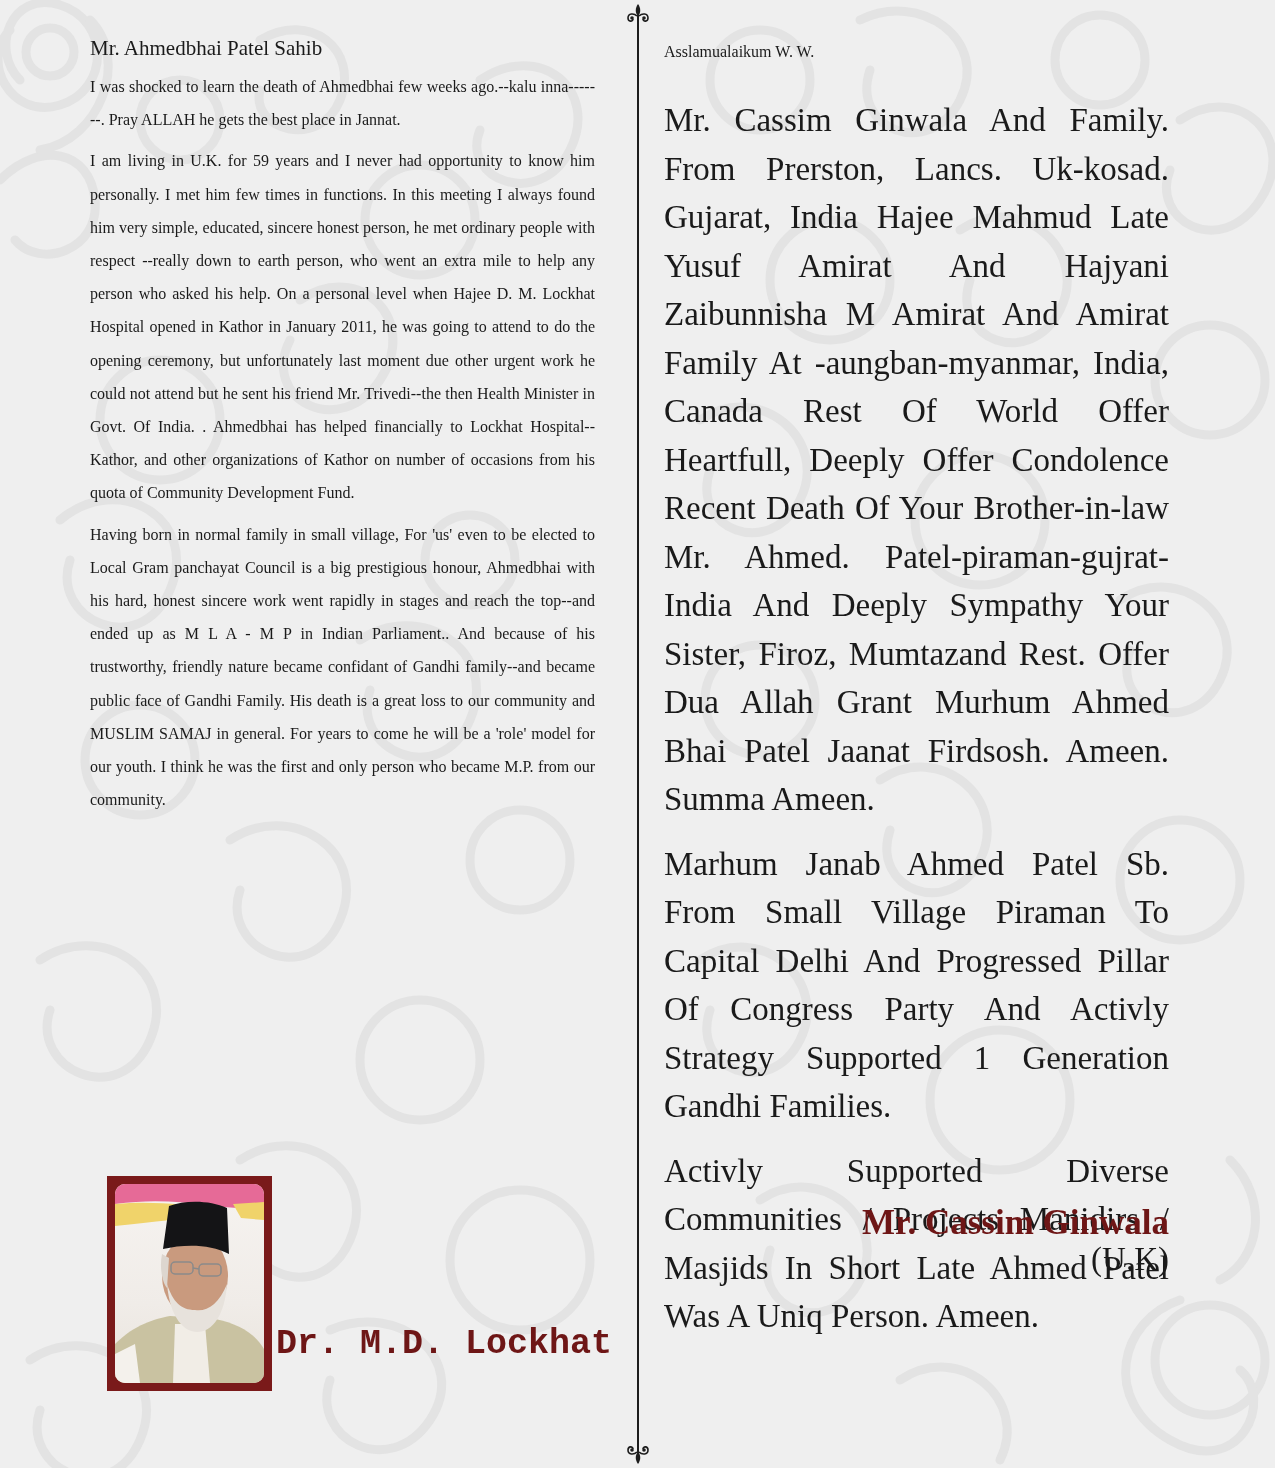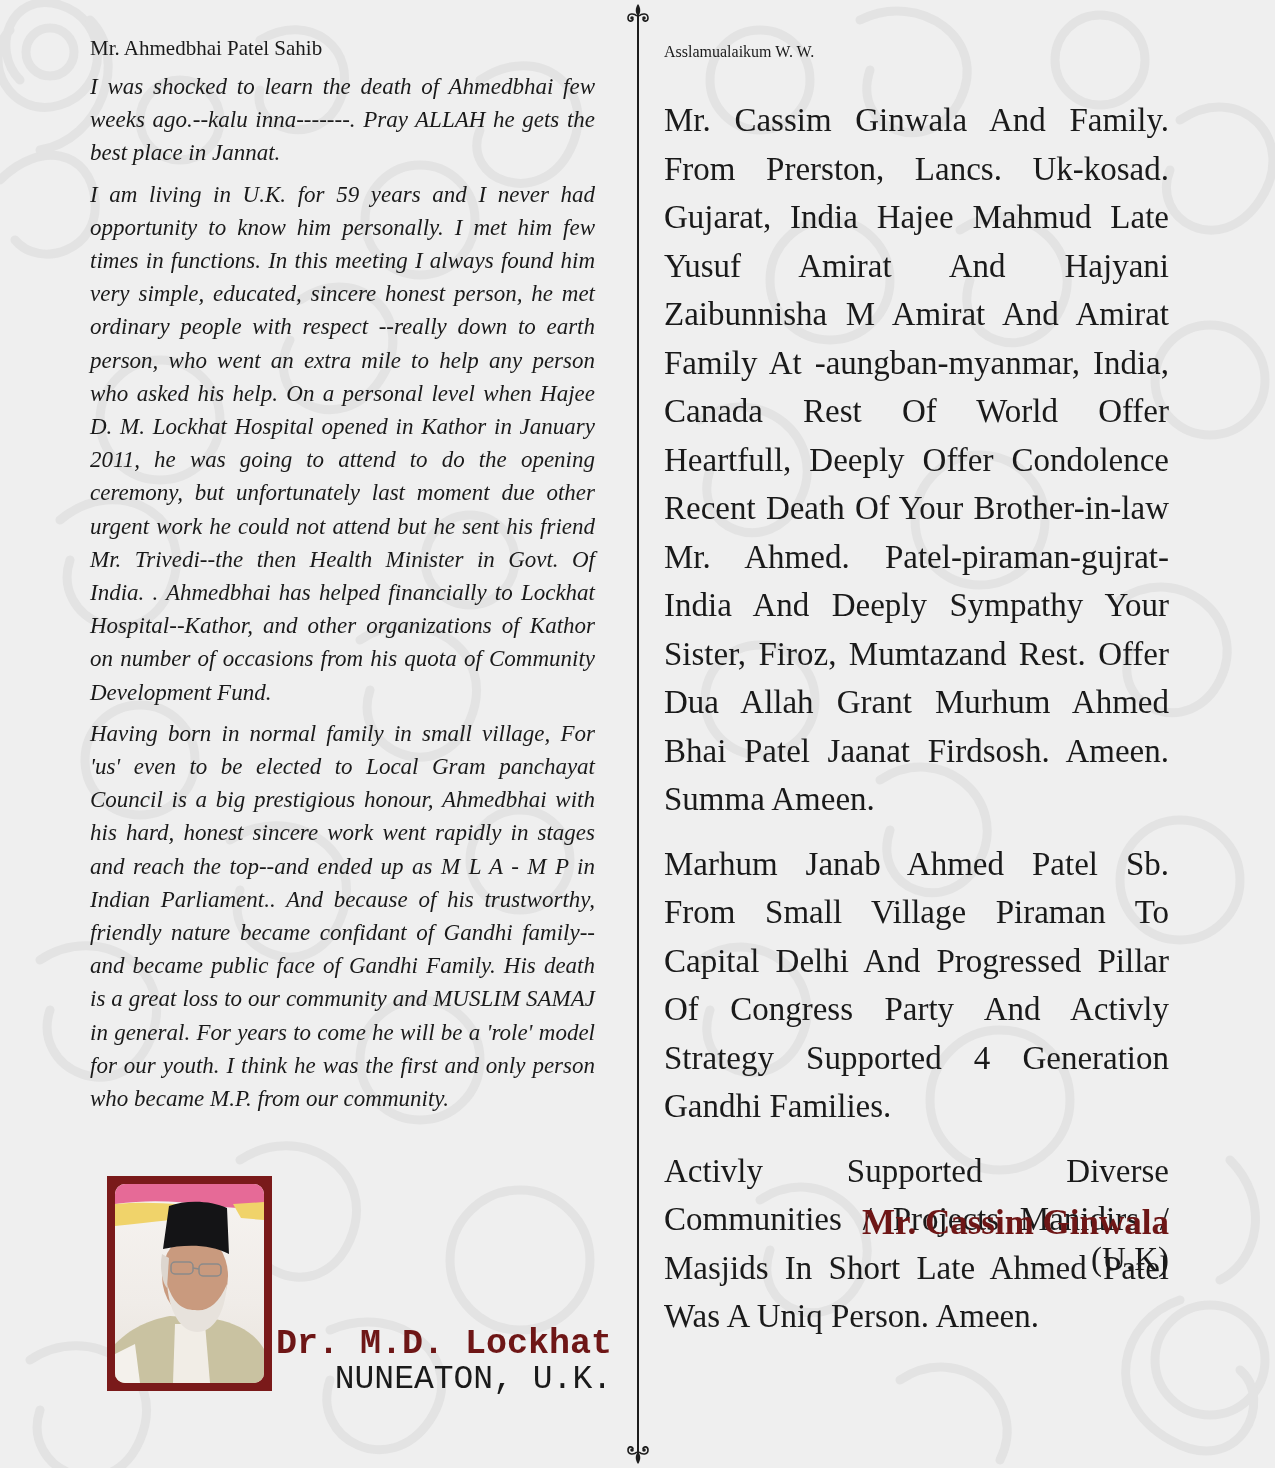--- a/index.html
+++ b/index.html
@@ -17,21 +17,21 @@
   .divider .line { position: absolute; left: 0; top: 22px; width: 2px; height: 1420px; background: #1c1c1c; }
   .finial { position: absolute; left: -13px; width: 28px; height: 30px; }
   .finial.top { top: 4px; }
   .finial.bottom { top: 1434px; }
 
   .col { position: absolute; z-index: 3; }
   .left { left: 90px; top: 34px; width: 505px; }
   .right { left: 664px; top: 34px; width: 505px; }
 
   .salutation-left { font-size: 21px; line-height: 28px; margin: 0 0 8px 0; }
-  .left p.body { font-size: 23px; line-height: 33.2px; text-align: justify; margin: 0 0 8px 0; font-style: italic; }
+  .left p.body { font-size: 16px; line-height: 33.2px; text-align: justify; margin: 0 0 8px 0; }
 
   .right .greet { font-size: 16px; line-height: 36px; margin: 0 0 26px 0; }
   .right p.body { font-size: 33px; line-height: 48.5px; text-align: justify; margin: 0 0 16px 0; }
 
   .photo-frame {
     position: absolute; left: 107px; top: 1176px; width: 165px; height: 215px;
     background: #7a1a1a; z-index: 3; box-sizing: border-box; padding: 8px;
   }
   .photo {
     width: 149px; height: 199px; border-radius: 10px; overflow: hidden; position: relative;
@@ -145,26 +145,25 @@
       <rect x="84" y="80" width="22" height="12" rx="4" fill="none" stroke="#8a8a8a" stroke-width="1.5"></rect>
       <line x1="78" y1="84" x2="84" y2="85" stroke="#8a8a8a" stroke-width="1.5"></line>
 
       <path d="M48,65 L54,22 C70,16 95,16 112,24 L114,70 C95,60 70,60 48,65 Z" fill="#141416"></path>
     </svg>
   </div>
 </div>
 
 <div class="sig sig-left">
   <div class="name">Dr. M.D. Lockhat</div>
-  <div class="place">NUNEATON, U.K.</div>
 </div>
 
 <div class="col right">
   <div class="greet">Asslamualaikum W. W.</div>
   <p class="body">Mr. Cassim Ginwala And Family. From Prerston, Lancs. Uk-kosad. Gujarat, India Hajee Mahmud Late Yusuf Amirat And Hajyani Zaibunnisha M Amirat And Amirat Family At -aungban-myanmar, India, Canada Rest Of World Offer Heartfull, Deeply Offer Condolence Recent Death Of Your Brother-in-law Mr. Ahmed. Patel-piraman-gujrat- India And Deeply Sympathy Your Sister, Firoz, Mumtazand Rest. Offer Dua Allah Grant Murhum Ahmed Bhai Patel Jaanat Firdsosh. Ameen. Summa Ameen.</p>
-  <p class="body">Marhum Janab Ahmed Patel Sb. From Small Village Piraman To Capital Delhi And Progressed Pillar Of Congress Party And Activly Strategy Supported 4 Generation Gandhi Families.</p>
+  <p class="body">Marhum Janab Ahmed Patel Sb. From Small Village Piraman To Capital Delhi And Progressed Pillar Of Congress Party And Activly Strategy Supported 1 Generation Gandhi Families.</p>
   <p class="body">Activly Supported Diverse Communities / Projects Manidirs / Masjids In Short Late Ahmed Patel Was A Uniq Person. Ameen.</p>
 </div>
 
 <div class="sig sig-right">
   <div class="name">Mr. Cassim Ginwala</div>
   <div class="place">(U.K)</div>
 </div>
 
 </body></html>

